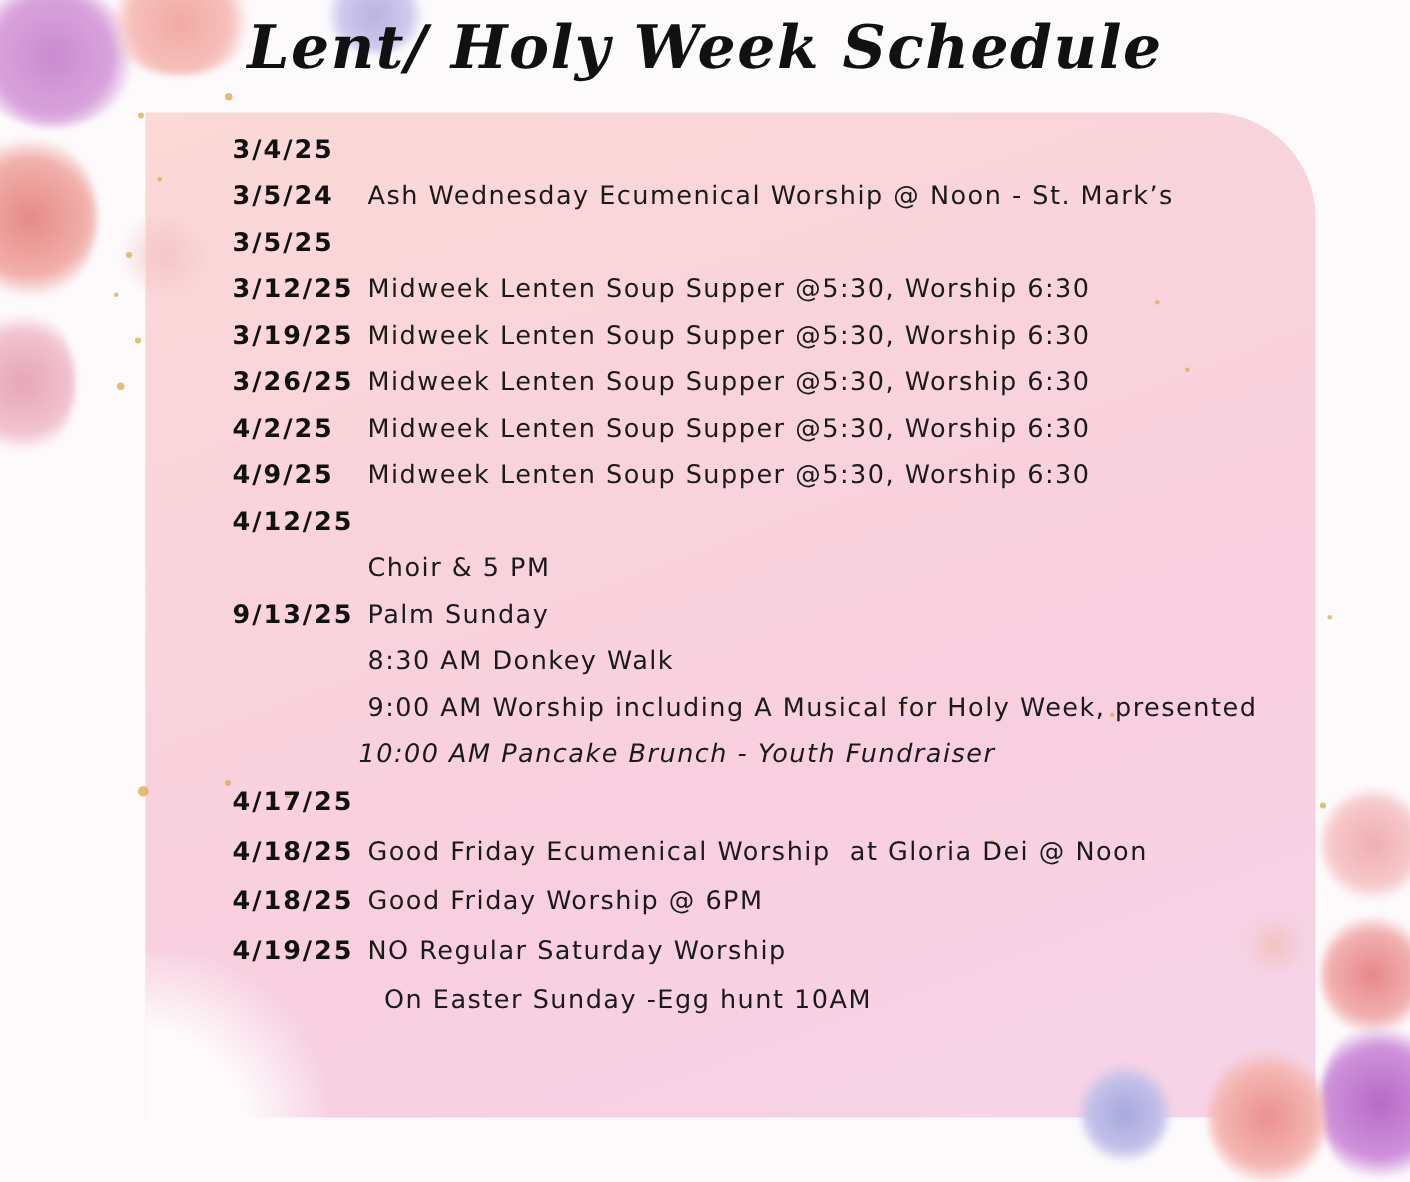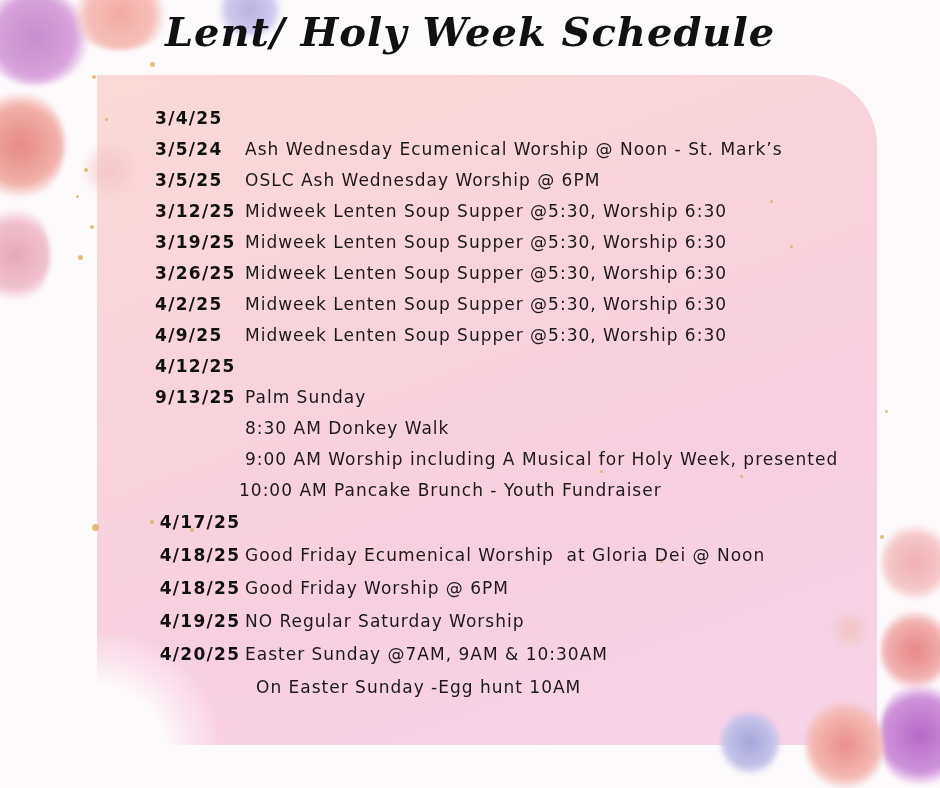--- a/index.html
+++ b/index.html
@@ -16,27 +16,27 @@
   .card::after {
     content: ""; position: absolute; left: 0; bottom: -10px; width: 120px; height: 120px;
     background: radial-gradient(circle at 0% 100%, #fdfafc 40%, rgba(253,250,252,0) 75%);
   }
   .speck { position: absolute; border-radius: 50%; background: #d9a94a; opacity: .75; }
   .title {
     position: absolute; left: 0; right: 0; top: 8px; text-align: center;
     font-family: "DejaVu Serif", serif; font-style: italic; font-weight: bold;
     font-size: 40px; color: #111; letter-spacing: 1px;
   }
-  .rows { position: absolute; left: 155px; top: 102px; }
+  .rows { position: absolute; left: 155px; top: 84px; }
   .row { display: flex; height: 31px; align-items: center; font-size: 17px; color: #1a1a1a; letter-spacing: 1px; white-space: nowrap; }
-  .row.tall { height: 33px; text-align: center; }
+  .row.tall { height: 33px; }
   .date { font-weight: bold; width: 90px; flex: none; color: #111; letter-spacing: 1.3px; }
   .event { }
   .indent { padding-left: 90px; }
-  .indent2 { padding-left: 84px; }
+  .indent2 { padding-left: 84px; font-style: italic; }
   .indent3 { padding-left: 101px; }
   .flower { position: absolute; border-radius: 50%; filter: blur(2px); }
 </style>
 </head>
 <body>
 
 <div class="card"></div>
 
 <div>
   <div class="flower" style="left:-20px;top:-10px;width:110px;height:95px;background:radial-gradient(circle,#c98bd0 0%,#d9a3dc 55%,rgba(217,163,220,0) 75%);"></div>
@@ -81,21 +81,20 @@
 <div class="rows">
   <div class="row">
     <span class="date">3/4/25</span>
   </div>
   <div class="row">
     <span class="date">3/5/24</span>
     <span class="event">Ash Wednesday Ecumenical Worship @ Noon - St. Mark’s</span>
   </div>
   <div class="row">
     <span class="date">3/5/25</span>
-    <span class="event">OSLC Ash Wednesday Worship @ 6PM</span>
   </div>
   <div class="row">
     <span class="date">3/12/25</span>
     <span class="event">Midweek Lenten Soup Supper @5:30, Worship 6:30</span>
   </div>
   <div class="row">
     <span class="date">3/19/25</span>
     <span class="event">Midweek Lenten Soup Supper @5:30, Worship 6:30</span>
   </div>
   <div class="row">
@@ -105,20 +104,23 @@
   <div class="row">
     <span class="date">4/2/25</span>
     <span class="event">Midweek Lenten Soup Supper @5:30, Worship 6:30</span>
   </div>
   <div class="row">
     <span class="date">4/9/25</span>
     <span class="event">Midweek Lenten Soup Supper @5:30, Worship 6:30</span>
   </div>
   <div class="row">
     <span class="date">4/12/25</span>
+  </div>
+  <div class="row indent">
+    <span>Choir &amp; 5 PM</span>
   </div>
   <div class="row">
     <span class="date">9/13/25</span>
     <span class="event">Palm Sunday</span>
   </div>
   <div class="row indent">
     <span>8:30 AM Donkey Walk</span>
   </div>
   <div class="row indent">
     <span>9:00 AM Worship including A Musical for Holy Week, presented</span>
@@ -134,20 +136,16 @@
     <span class="event" style="white-space:pre;">Good Friday Ecumenical Worship  at Gloria Dei @ Noon</span>
   </div>
   <div class="row tall">
     <span class="date">4/18/25</span>
     <span class="event">Good Friday Worship @ 6PM</span>
   </div>
   <div class="row tall">
     <span class="date">4/19/25</span>
     <span class="event">NO Regular Saturday Worship</span>
   </div>
-  <div class="row tall">
-    <span class="date">4/20/25</span>
-    <span class="event">Easter Sunday @7AM, 9AM &amp; 10:30AM</span>
-  </div>
   <div class="row tall indent3">
     <span>On Easter Sunday -Egg hunt 10AM</span>
   </div>
 </div>
 
 </body></html>

